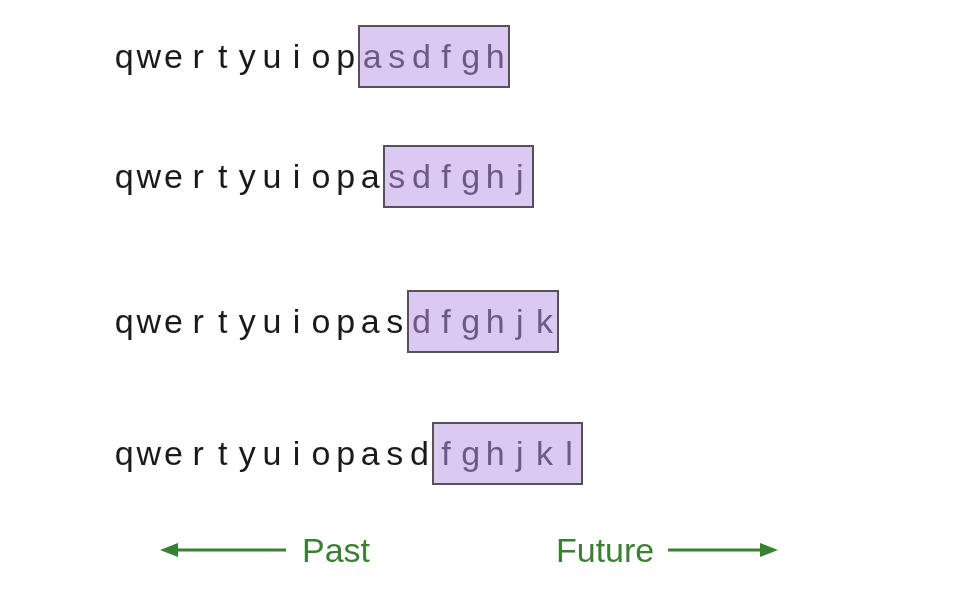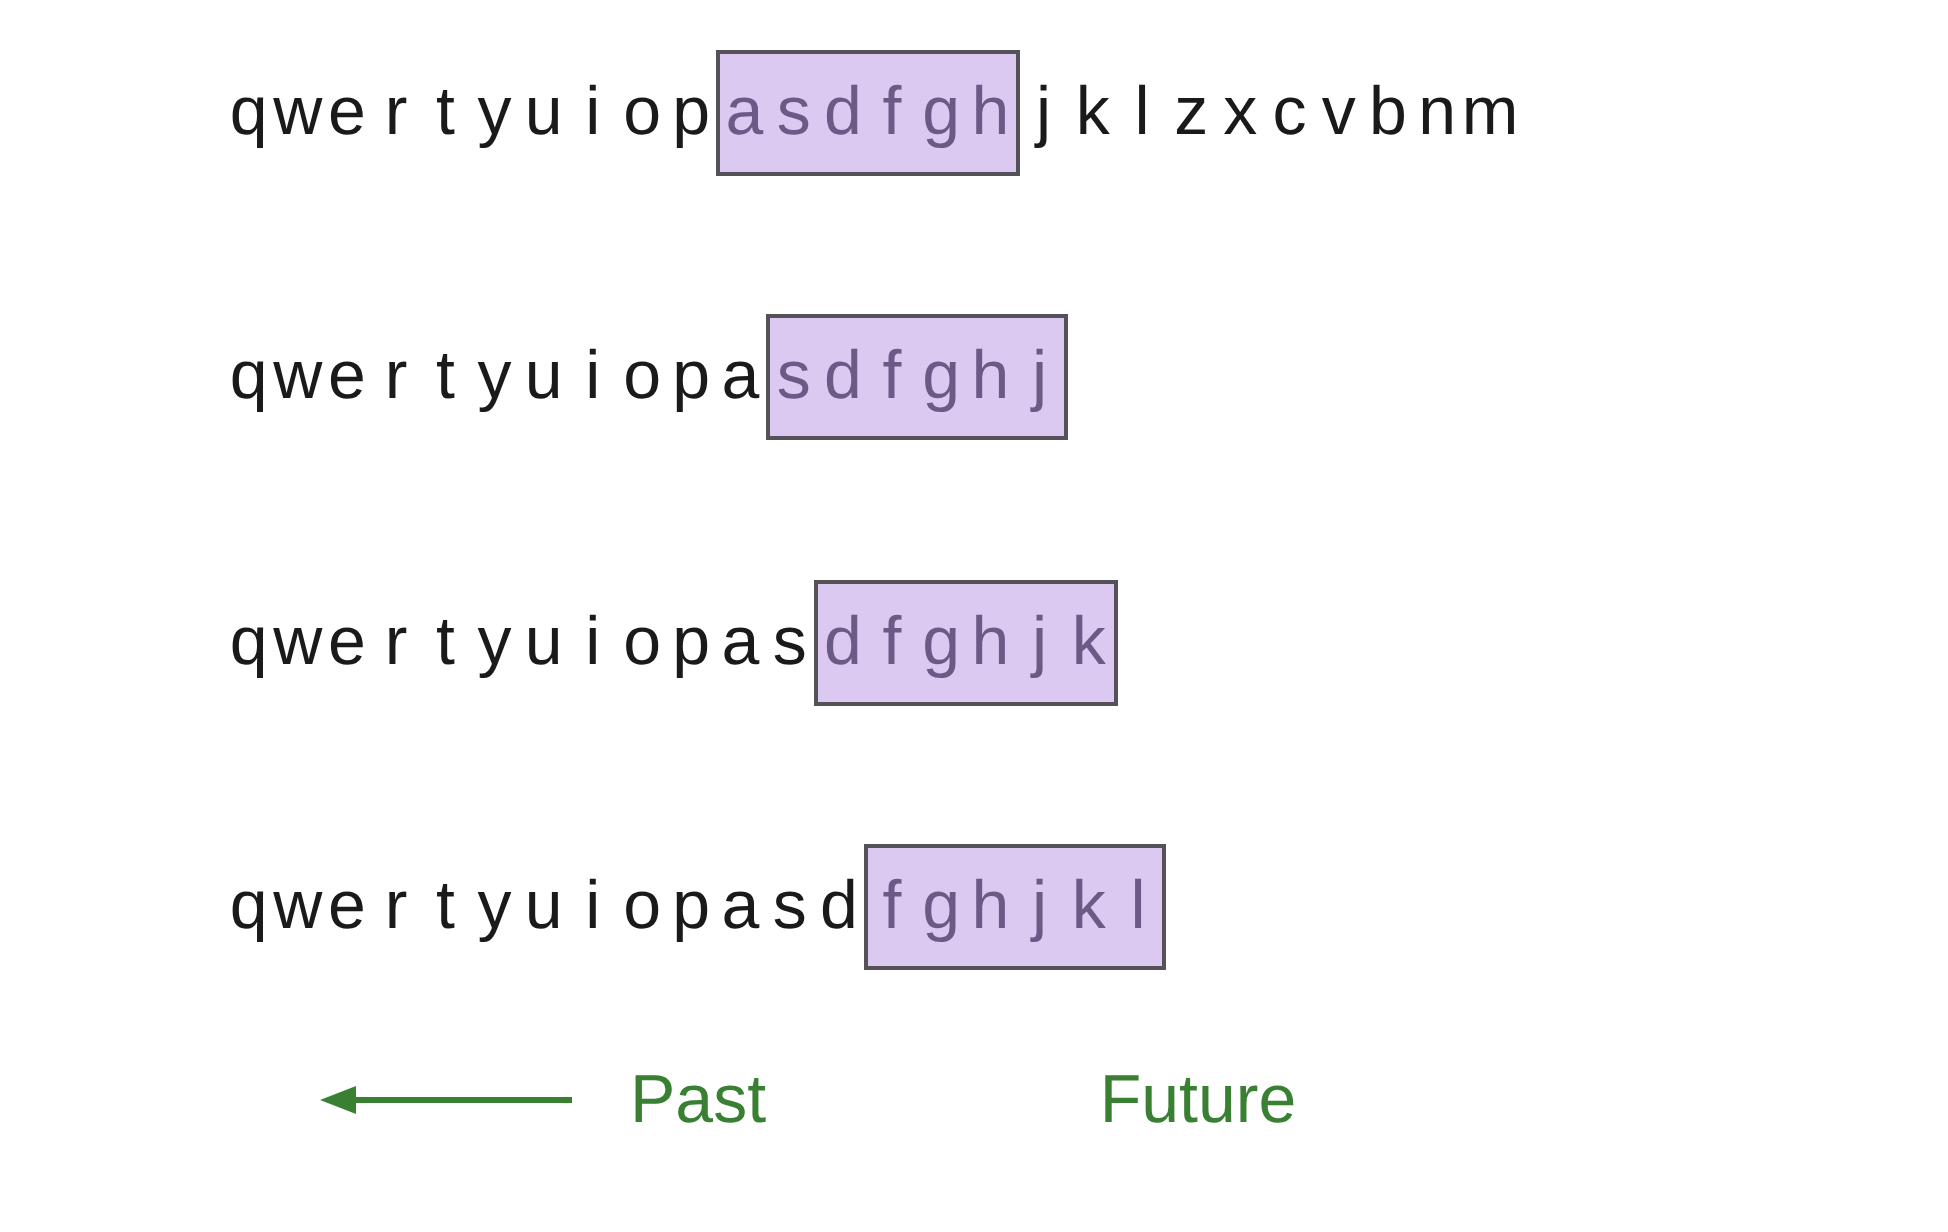--- a/index.html
+++ b/index.html
@@ -65,22 +65,22 @@
     height: 70px;
   }
 
   .legend-group {
     position: absolute;
     display: flex;
     align-items: center;
     height: 48px;
   }
 
-  #past-group  { left: 158px; top: 8px; gap: 13px; }
-  #future-group{ left: 536px; top: 8px; flex-direction: column; }
+  #past-group  { left: 158px; top: 8px; }
+  #future-group{ left: 556px; top: 8px; }
 
   .legend-label {
     font-size: 34px;
     color: #3a8033;
     font-family: "Liberation Sans", sans-serif;
     line-height: 48px;
   }
 
   .arrow-svg { display: block; }
 
@@ -96,24 +96,23 @@
   <div class="seq-row" id="seq-row-1" style="top: 24px;">
     <span class="seg-prefix"><span class="ch">q</span><span class="ch">w</span><span class="ch">e</span><span class="ch">r</span><span class="ch">t</span><span class="ch">y</span><span class="ch">u</span><span class="ch">i</span><span class="ch">o</span><span class="ch">p</span></span>
     <span class="window-box">
         <span class="ch">a</span>
         <span class="ch">s</span>
         <span class="ch">d</span>
         <span class="ch">f</span>
         <span class="ch">g</span>
         <span class="ch">h</span>
       </span>
-    <span class="seg-suffix"><span class="ch">j</span><span class="ch">k</span><span class="ch">l</span><span class="ch">z</span><span class="ch">x</span><span class="ch">c</span><span class="ch">v</span><span class="ch">b</span><span class="ch">n</span><span class="ch">m</span></span>
   </div>
 
-  <div class="seq-row" id="seq-row-2" style="top: 156px; align-items: center;">
+  <div class="seq-row" id="seq-row-2" style="top: 144px; align-items: center;">
     <span class="seg-prefix"><span class="ch">q</span><span class="ch">w</span><span class="ch">e</span><span class="ch">r</span><span class="ch">t</span><span class="ch">y</span><span class="ch">u</span><span class="ch">i</span><span class="ch">o</span><span class="ch">p</span><span class="ch">a</span></span>
     <span class="window-box">
         <span class="ch">s</span>
         <span class="ch">d</span>
         <span class="ch">f</span>
         <span class="ch">g</span>
         <span class="ch">h</span>
         <span class="ch">j</span>
       </span>
   </div>

